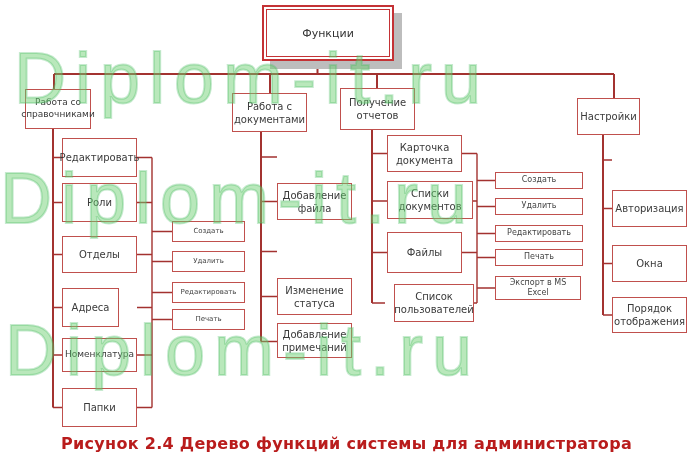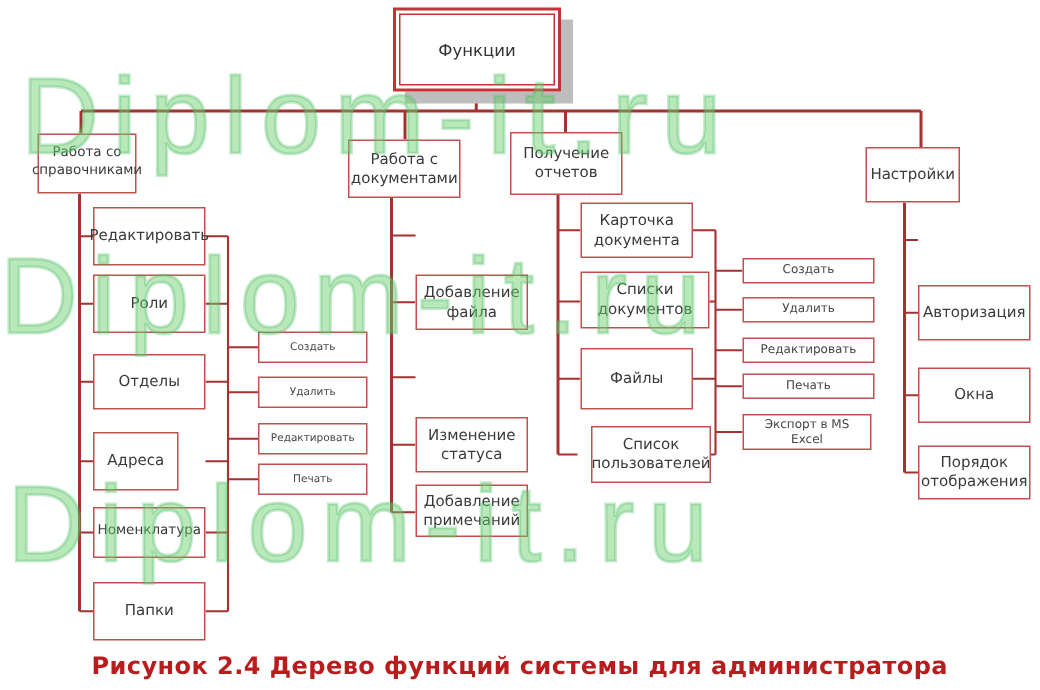--- a/index.html
+++ b/index.html
@@ -11,21 +11,21 @@
   .node{
     position:absolute;z-index:2;background:#ffffff;
     border:1.5px solid #c0504d;box-sizing:border-box;
     display:flex;align-items:center;justify-content:center;
     text-align:center;color:#3a3a3a;font-size:10px;line-height:1.3;
     padding:1px 2px;
   }
   .op{font-size:7px;color:#454545;}
   .op2{font-size:8px;color:#454545;}
   .root{
-    position:absolute;left:262px;top:5px;width:112px;height:56px;z-index:2;
+    position:absolute;left:262px;top:5px;width:132px;height:56px;z-index:2;
     background:#ffffff;border:2px solid #c43235;box-sizing:border-box;
     box-shadow:8px 8px 0 0 #bdbdbd;padding:2px;
   }
   .root-inner{
     width:100%;height:100%;border:1px solid #c43235;box-sizing:border-box;
     display:flex;align-items:center;justify-content:center;
     font-size:11px;color:#333333;
   }
   .wm{
     position:absolute;z-index:3;pointer-events:none;white-space:nowrap;

